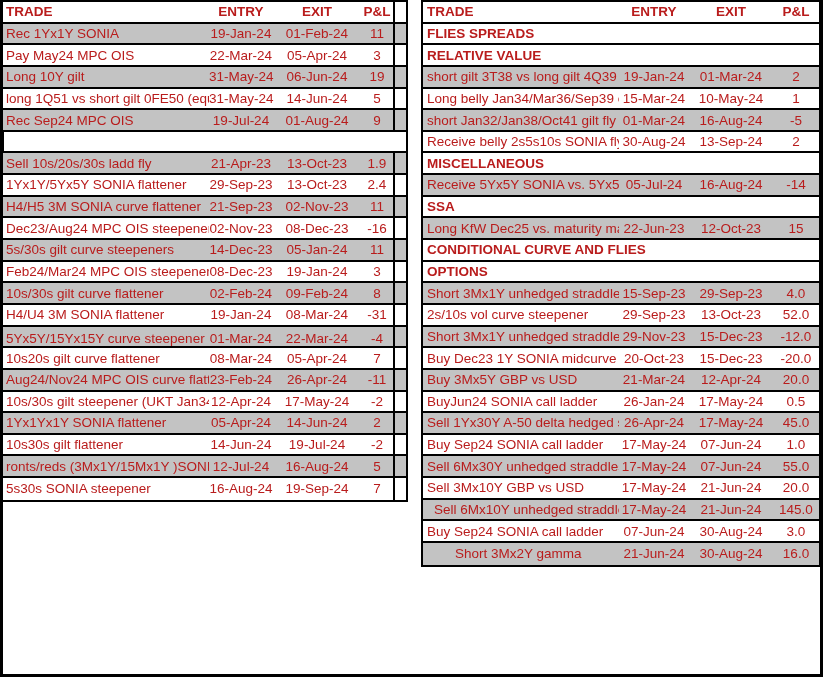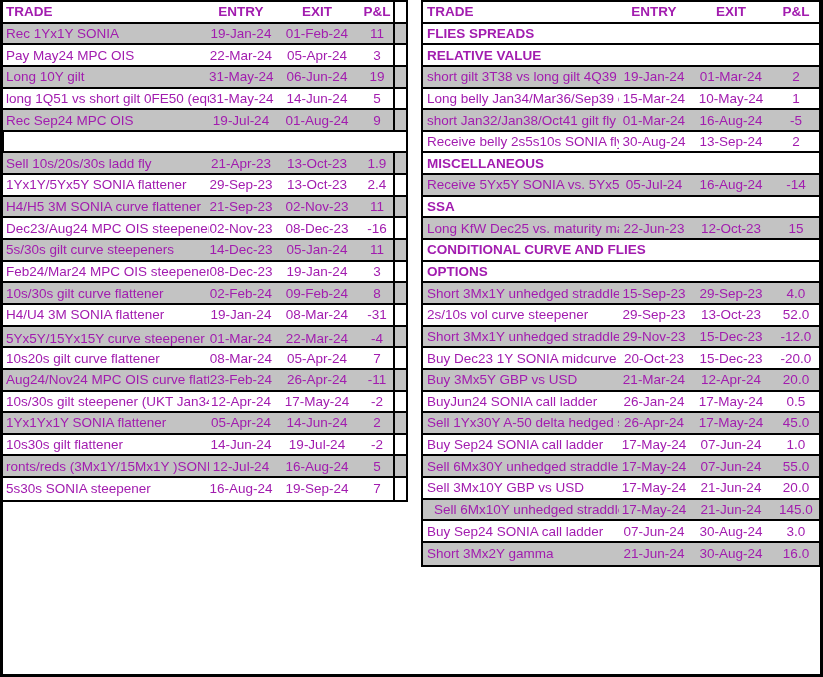--- a/index.html
+++ b/index.html
@@ -1,18 +1,18 @@
 <!DOCTYPE html>
 <html><head>
 <meta charset="utf-8">
 <style>
   html,body{margin:0;padding:0;background:#fff;}
   .canvas{
     position:relative;width:823px;height:677px;background:#ffffff;
-    font-family:"Liberation Sans",sans-serif;color:#a21caf;overflow:hidden;
+    font-family:"Liberation Sans",sans-serif;color:#b91c1c;overflow:hidden;
   }
   .edge-v{position:absolute;top:0;width:3px;height:677px;background:#000;}
   .edge-left{left:0;}
   .edge-right{right:0;}
   .edge-bottom{position:absolute;left:0;bottom:0;width:823px;height:3px;background:#000;}
   .tbl{position:absolute;top:0;border:2px solid #000;background:#fff;box-sizing:border-box;}
   .tbl-left{left:0;width:408px;}
   .tbl-right{left:421px;width:400px;}
   .row{
     display:flex;align-items:center;height:21.65px;box-sizing:border-box;
@@ -320,21 +320,21 @@
         <span class="c-entry">17-May-24</span>
         <span class="c-exit">21-Jun-24</span>
         <span class="c-pl">145.0</span>
       </div>
       <div class="row">
         <span class="c-trade">Buy Sep24 SONIA call ladder</span>
         <span class="c-entry">07-Jun-24</span>
         <span class="c-exit">30-Aug-24</span>
         <span class="c-pl">3.0</span>
       </div>
-      <div class="row" style="background: rgb(195, 195, 195);">
+      <div class="row" style="background: rgb(195, 195, 195); padding-left: 28px;">
         <span class="c-trade">Short 3Mx2Y gamma</span>
         <span class="c-entry">21-Jun-24</span>
         <span class="c-exit">30-Aug-24</span>
         <span class="c-pl">16.0</span>
       </div>
     </div>
   <div class="edge-v edge-left"></div>
   <div class="edge-v edge-right"></div>
   <div class="edge-bottom"></div>
 </div>

